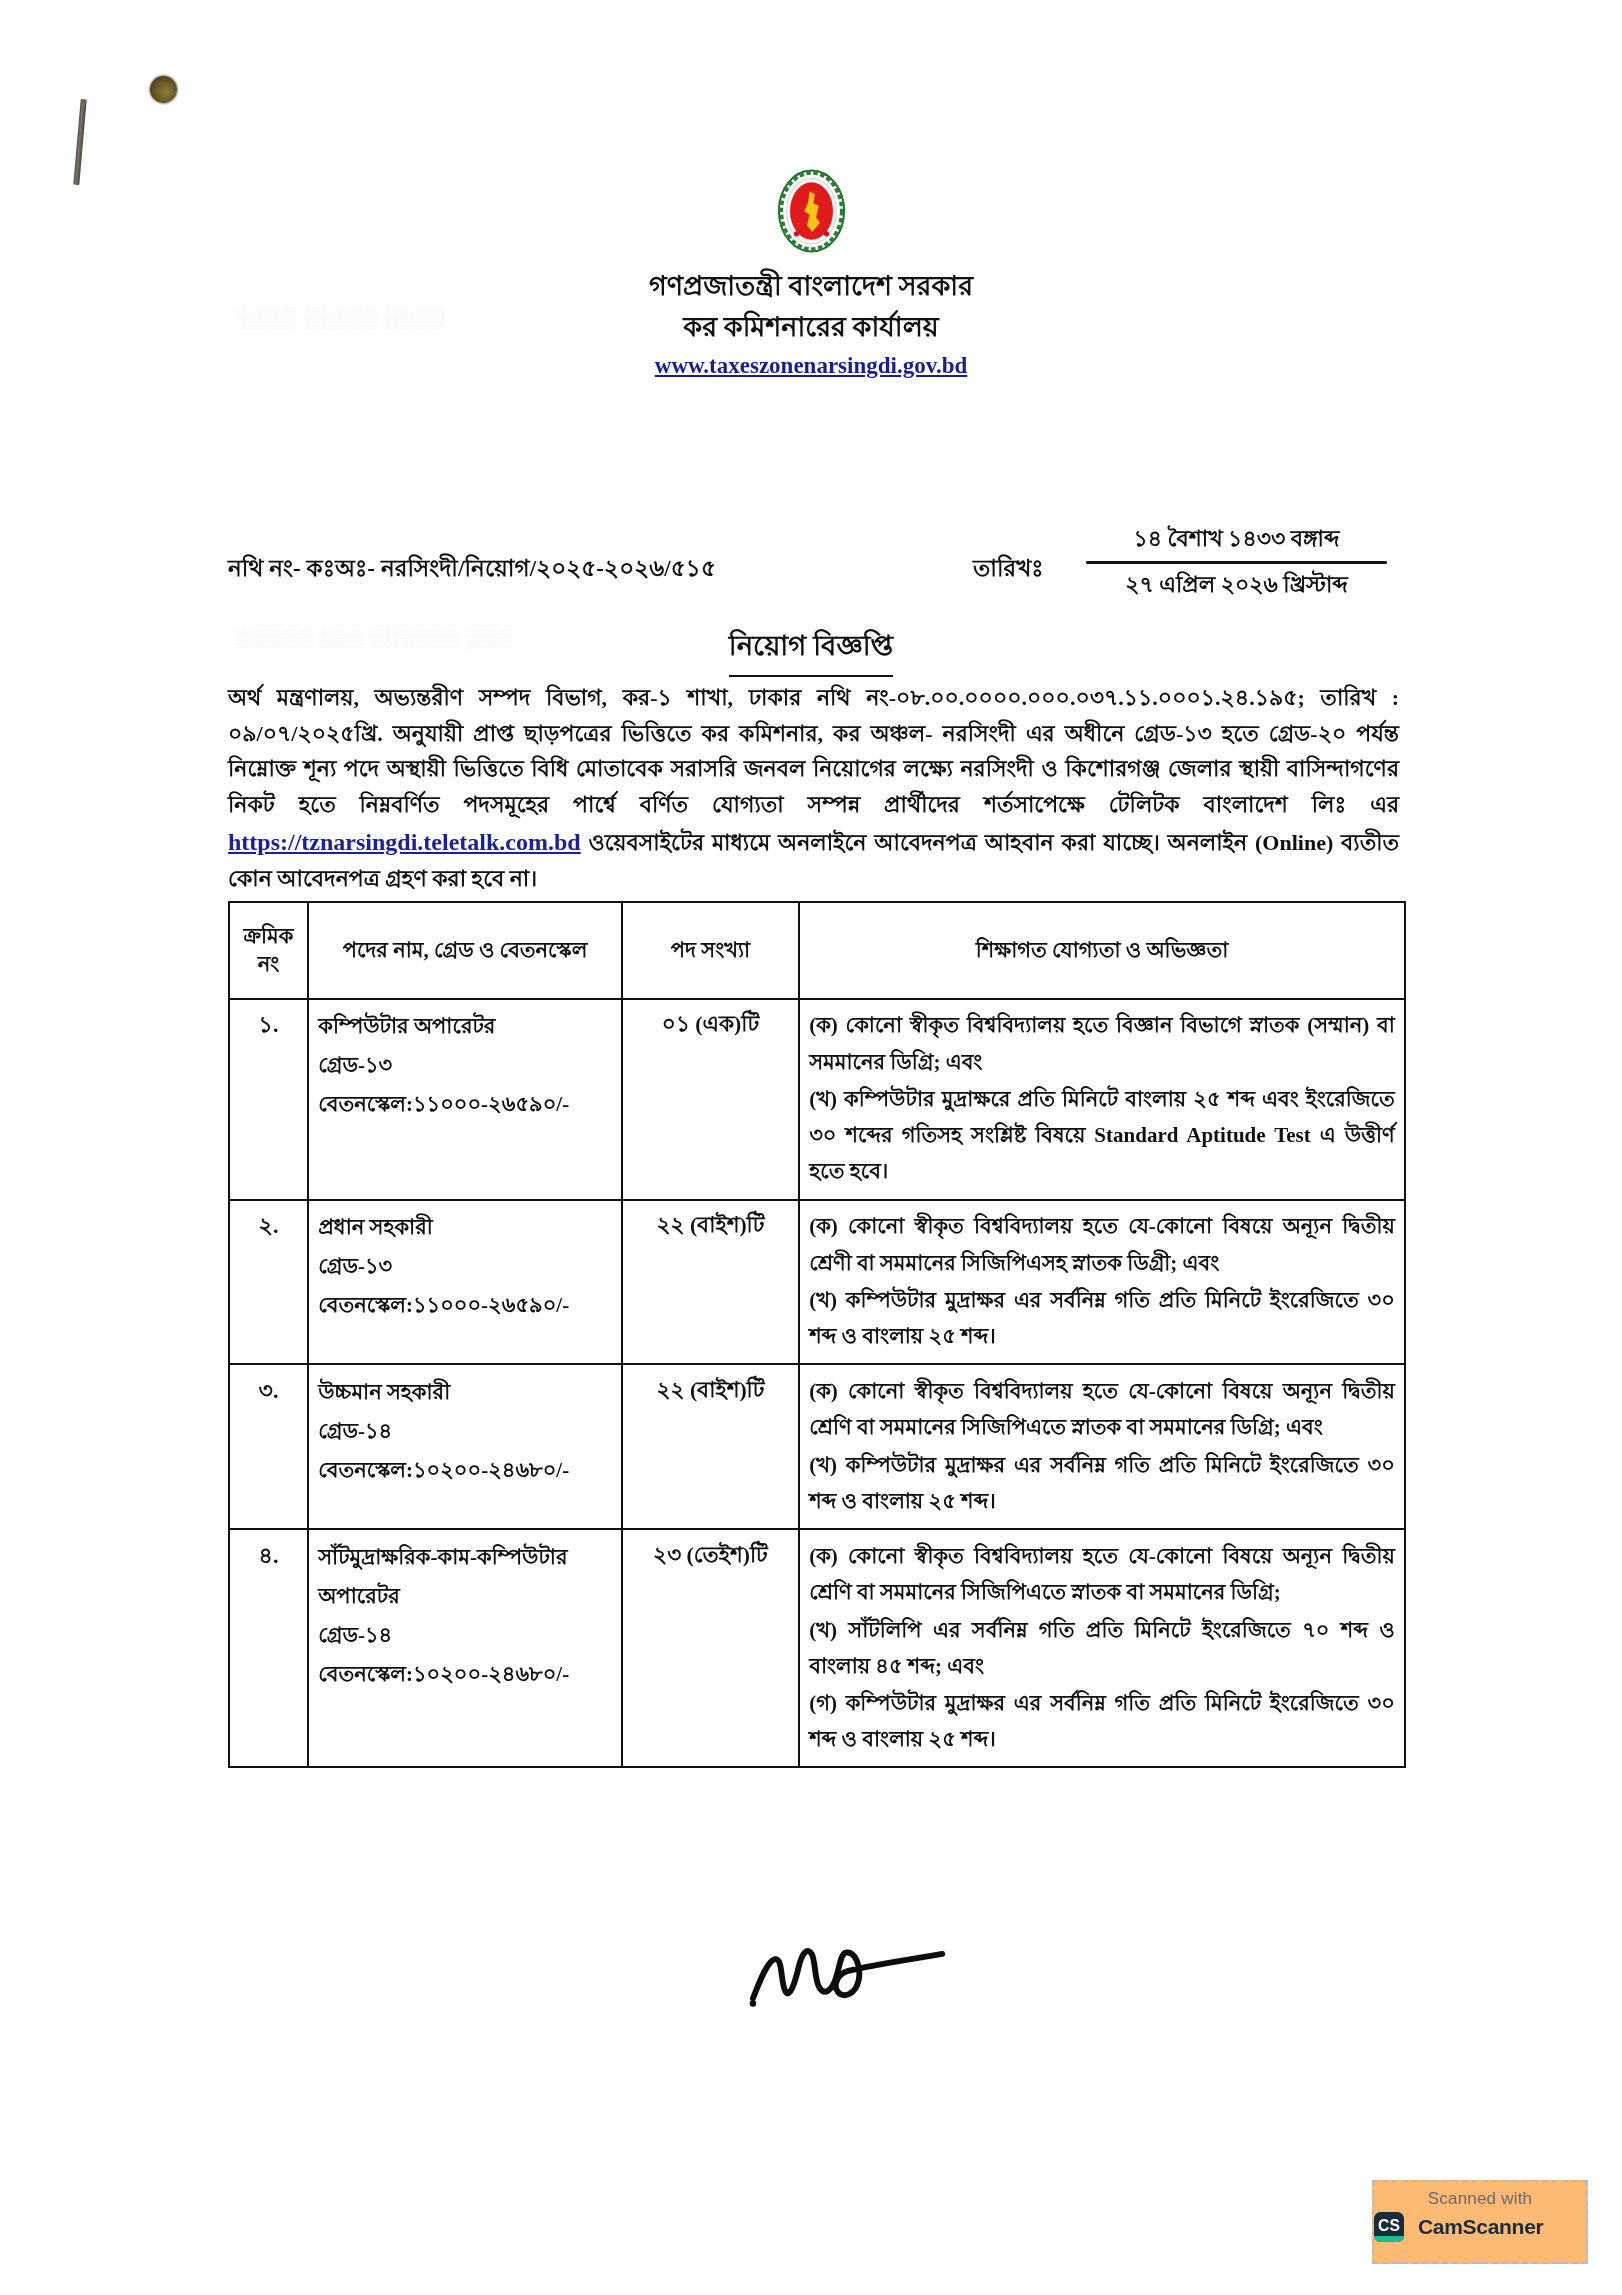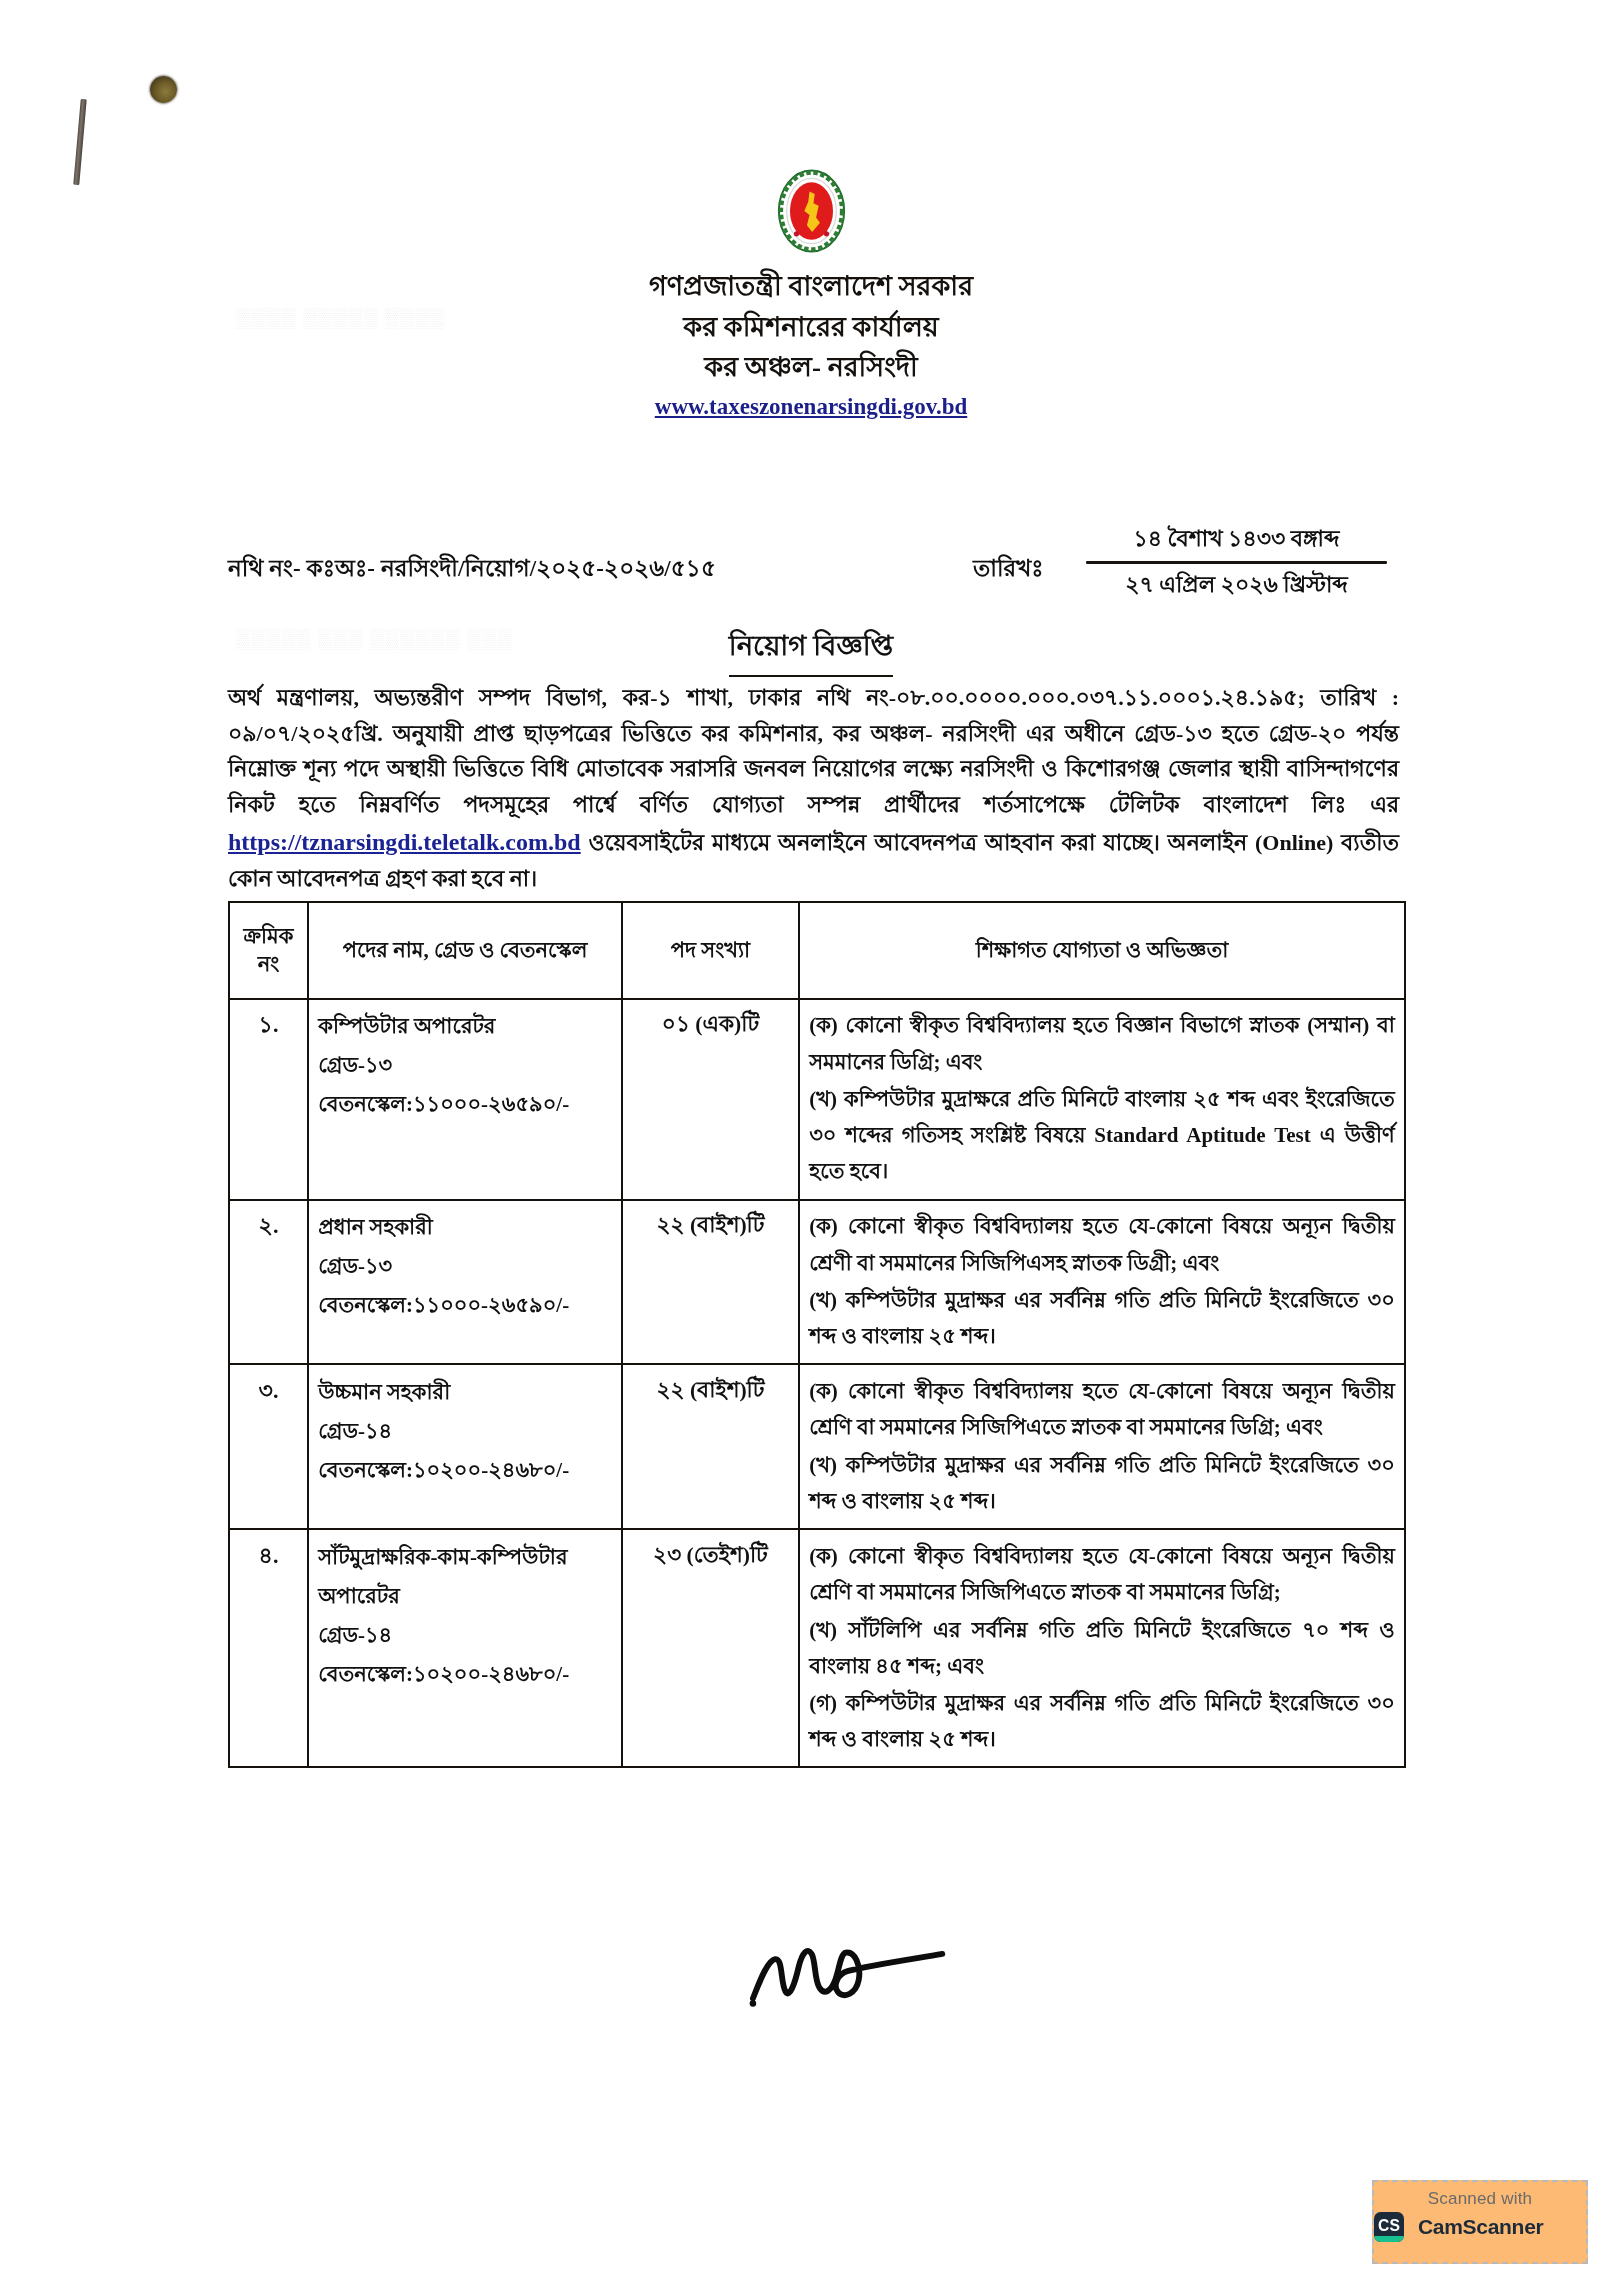--- a/index.html
+++ b/index.html
@@ -307,21 +307,20 @@
         <ellipse cx="59" cy="70" rx="38" ry="50" fill="#ffffff" stroke="#d9d9d9" stroke-width="2"></ellipse>
         <ellipse cx="59" cy="70" rx="33" ry="44" fill="#e01b1b"></ellipse>
         <path d="M56 40 L64 44 L62 58 L70 62 L66 80 L72 88 L60 102 L52 92 L56 76 L48 70 L54 56 Z" fill="#f5c518"></path>
         <circle cx="36" cy="105" r="4" fill="#c4162a"></circle>
         <circle cx="82" cy="105" r="4" fill="#c4162a"></circle>
       </svg>
     </div>
 
     <div class="org-line org-1">গণপ্রজাতন্ত্রী বাংলাদেশ সরকার</div>
     <div class="org-line org-2">কর কমিশনারের কার্যালয়</div>
-    <div class="org-line org-3">কর অঞ্চল- নরসিংদী</div>
     <div class="org-web">www.taxeszonenarsingdi.gov.bd</div>
   </div>
 
   <div class="memo-row">
     <div class="memo-no">নথি নং- কঃঅঃ- নরসিংদী/নিয়োগ/২০২৫-২০২৬/৫১৫</div>
     <div class="date-label">তারিখঃ</div>
     <div class="date-stack">
       <div class="date-bn">১৪ বৈশাখ ১৪৩৩ বঙ্গাব্দ</div>
       <div class="date-rule"></div>
       <div class="date-en">২৭ এপ্রিল ২০২৬ খ্রিস্টাব্দ</div>

